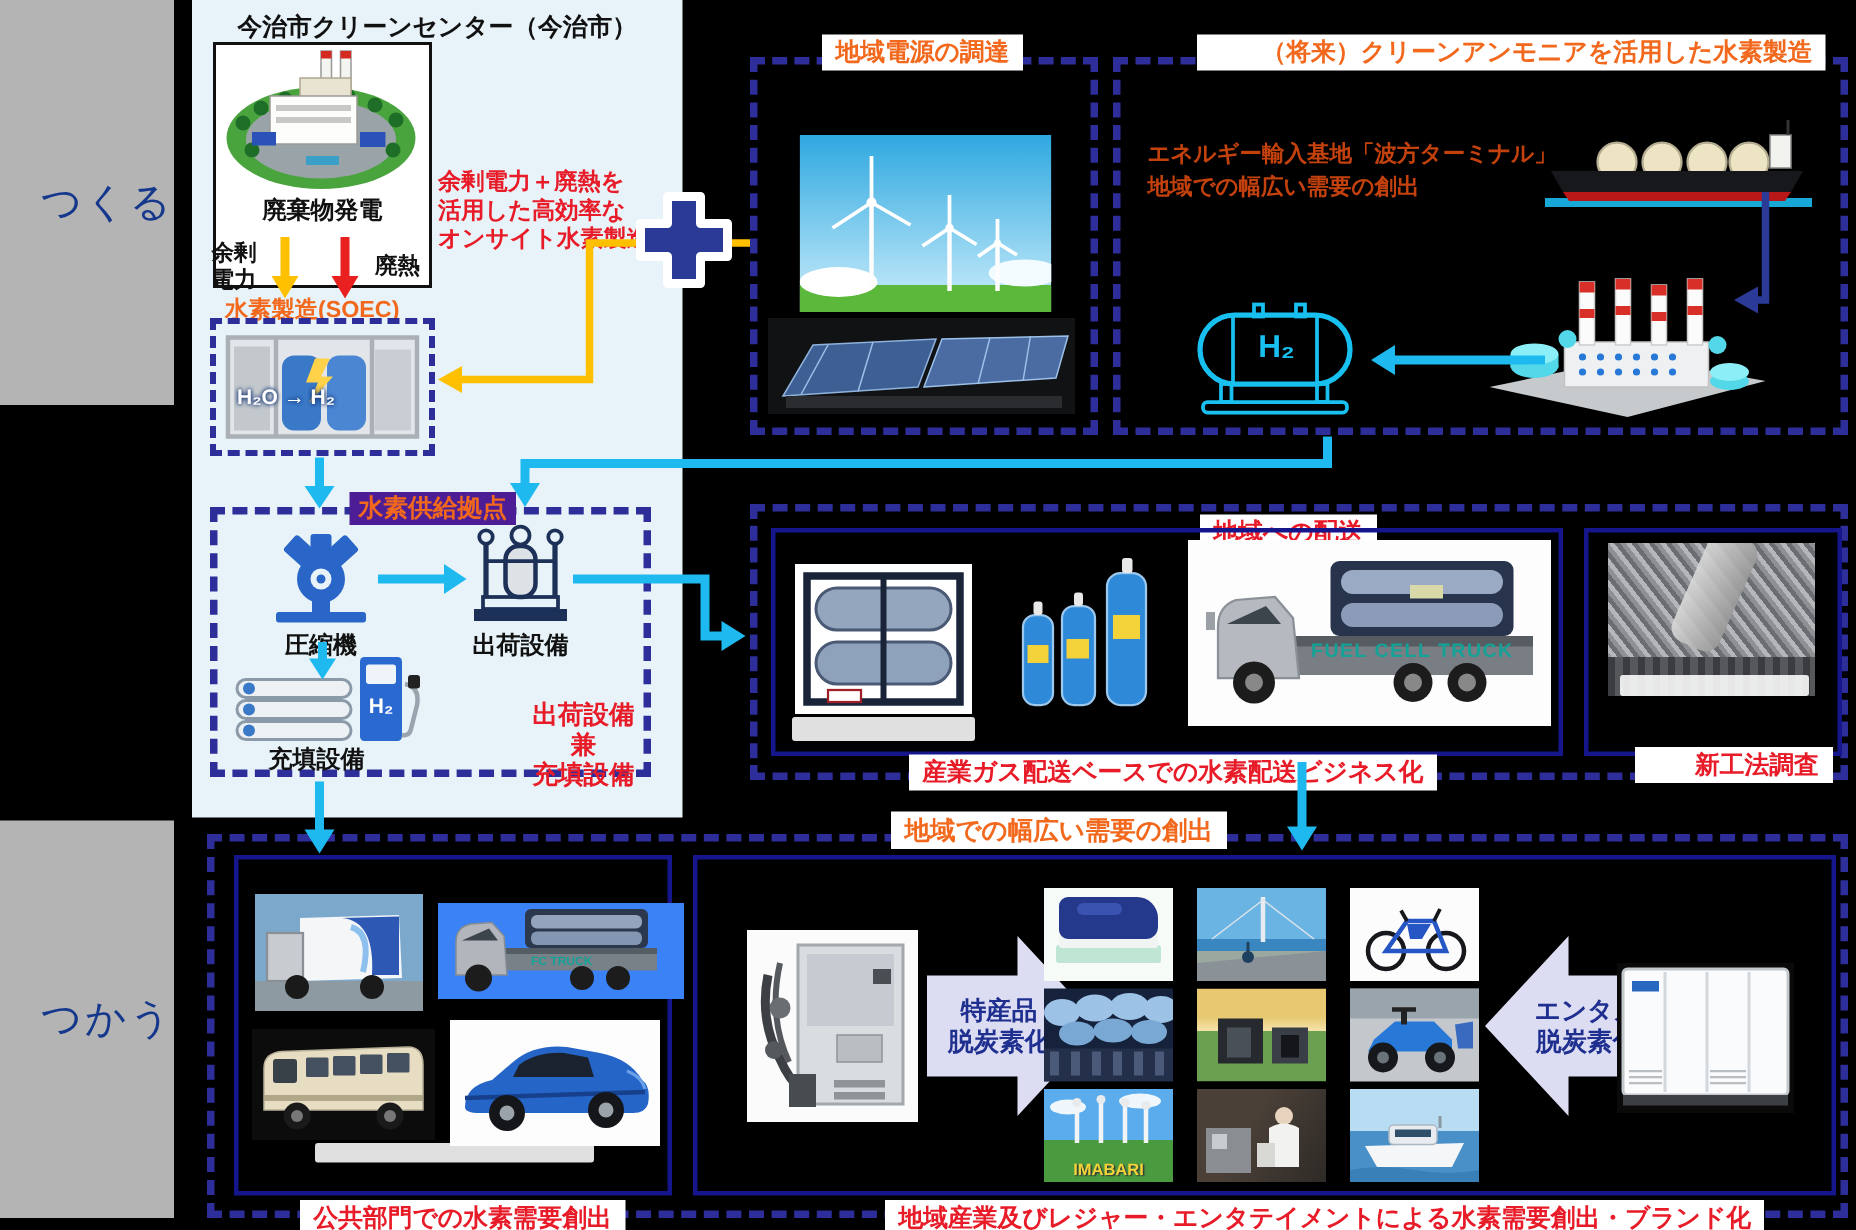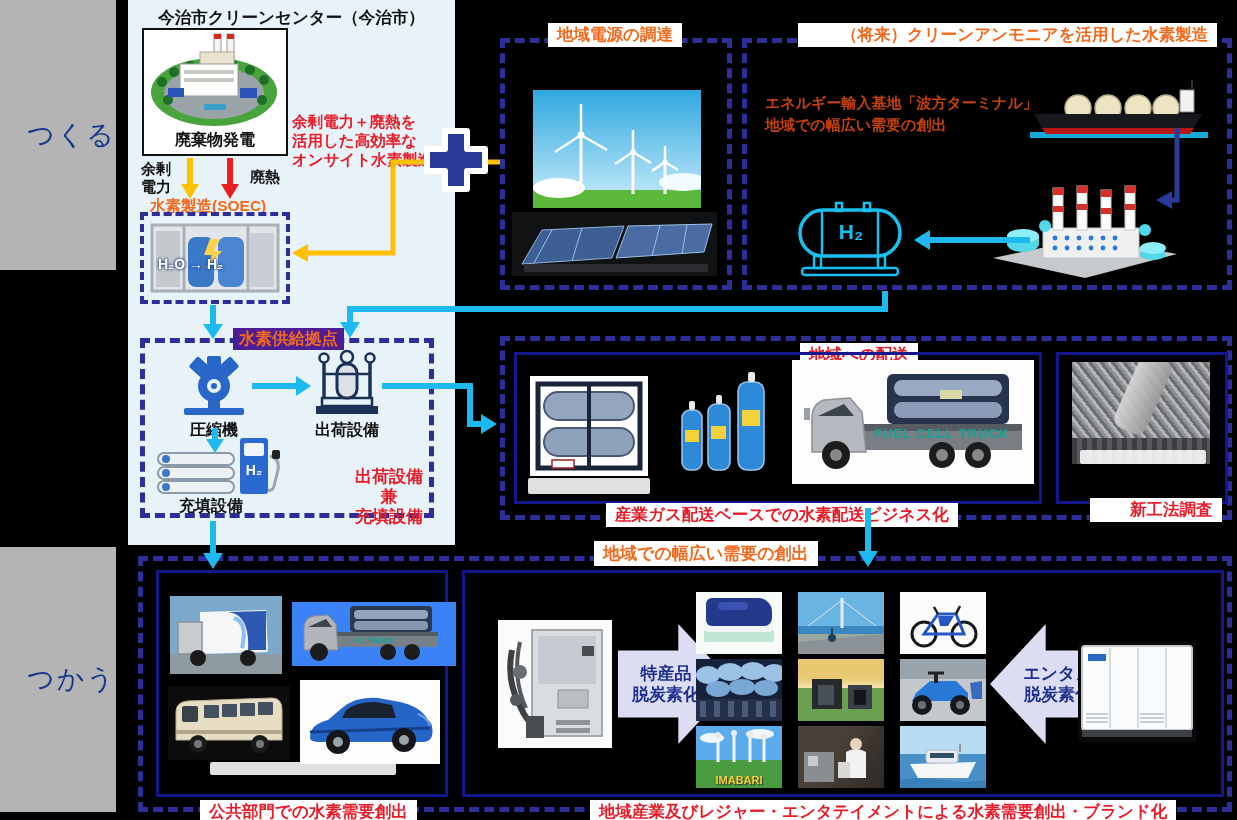--- a/index.html
+++ b/index.html
@@ -36,21 +36,21 @@
     <span>つくる</span>
   </div>
   <div class="abs bar" style="left:0;top:547px;width:116px;height:265px;">
     <span>つかう</span>
   </div>
 
   <div class="abs panel" style="left:128px;top:0;width:327px;height:545px;"></div>
 
   <div class="abs bold blacktxt ctr" style="left:128px;top:7px;width:327px;font-size:16.5px;">今治市クリーンセンター（今治市）</div>
 
-  <div class="abs" style="left:142px;top:28px;width:146px;height:128px;background:#fff;border:2.5px solid #111;box-sizing:border-box;">
+  <div class="abs" style="left:142px;top:28px;width:146px;height:164px;background:#fff;border:2.5px solid #111;box-sizing:border-box;">
     <svg width="141" height="100" viewBox="0 0 141 100">
       <ellipse cx="70" cy="62" rx="63" ry="34" fill="#4aa43e"></ellipse>
       <ellipse cx="70" cy="63" rx="50" ry="26" fill="#9aa4a8"></ellipse>
       <circle cx="18" cy="52" r="5" fill="#1e6e28"></circle>
         <circle cx="30" cy="42" r="5" fill="#1e6e28"></circle>
       <circle cx="46" cy="36" r="5" fill="#1e6e28"></circle>
         <circle cx="66" cy="33" r="5" fill="#1e6e28"></circle>
       <circle cx="88" cy="34" r="5" fill="#1e6e28"></circle>
         <circle cx="106" cy="40" r="5" fill="#1e6e28"></circle>
       <circle cx="120" cy="50" r="5" fill="#1e6e28"></circle>

